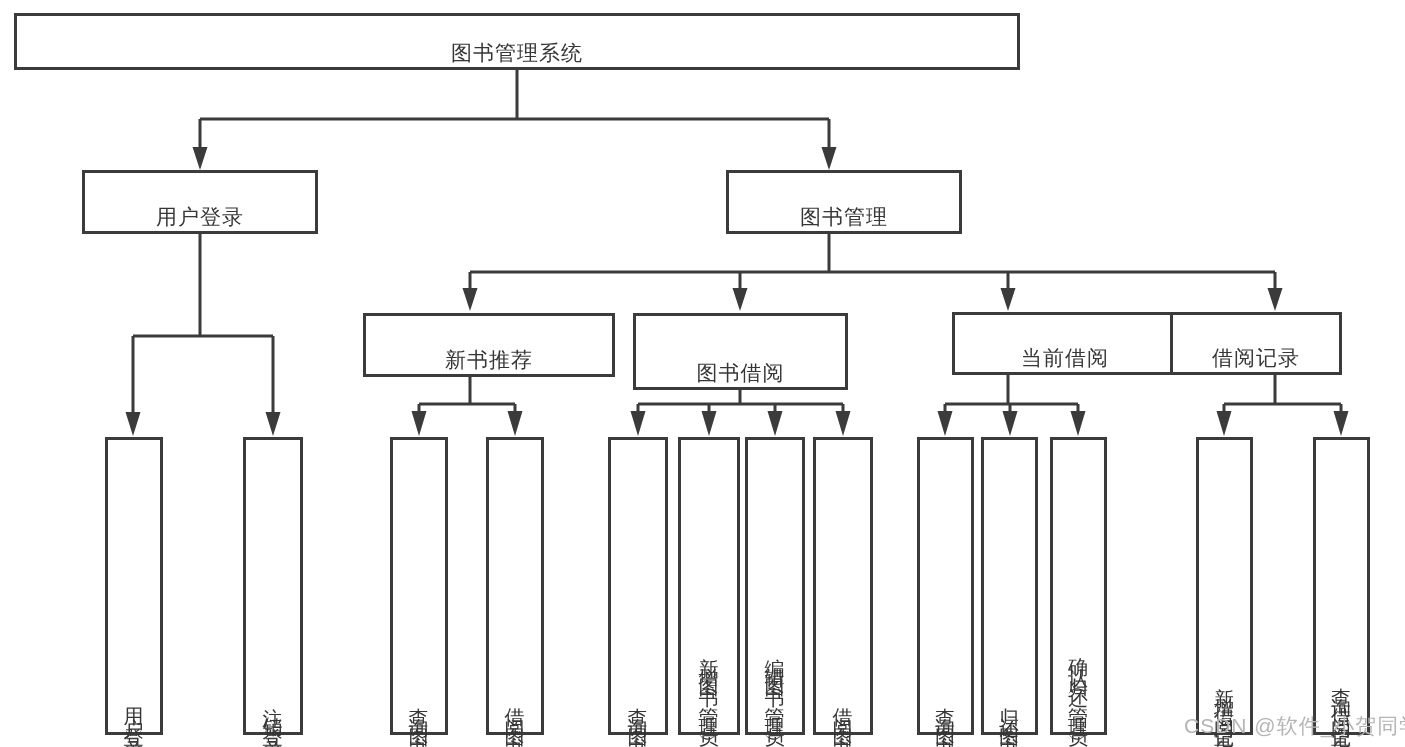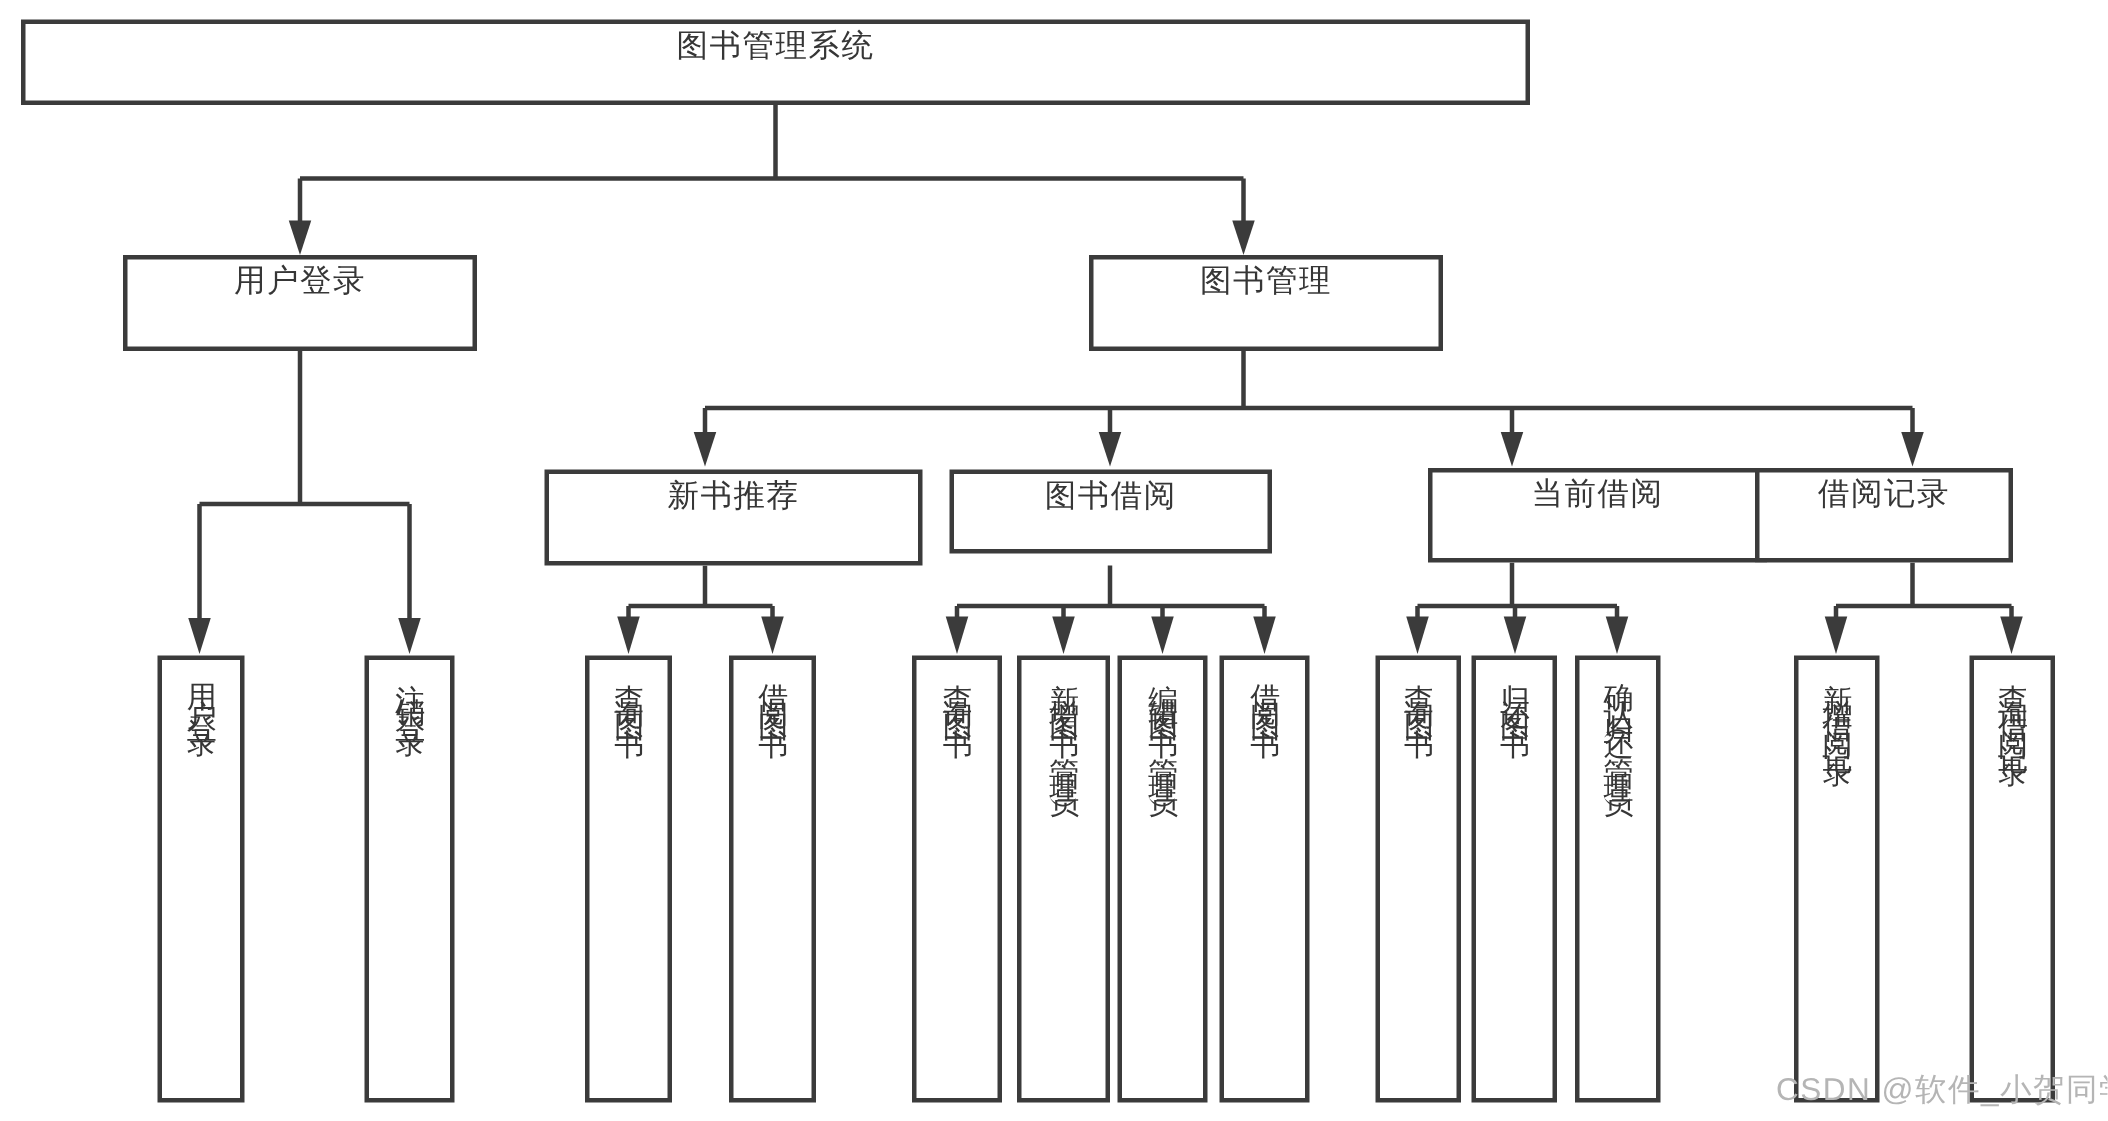--- a/index.html
+++ b/index.html
@@ -15,21 +15,21 @@
   }
   .connectors{
     position:absolute;left:0;top:0;width:1405px;height:747px;
     pointer-events:none;
   }
   .node{
     position:absolute;
     box-sizing:border-box;
     background:#ffffff;
     border:3px solid #3b3b3b;
-    display:flex;align-items:flex-start;justify-content:center;
+    display:flex;align-items:flex-end;justify-content:center;
     color:#363636;
   }
   .hbox{
     font-size:21px;
     letter-spacing:1px;
     white-space:nowrap;
   }
   .vbox{
     top:437px;height:298px;
   }
@@ -97,21 +97,21 @@
   <div class="node hbox" style="left:82px;top:170px;width:236px;height:64px">
     <span>用户登录</span>
   </div>
   <div class="node hbox" style="left:726px;top:170px;width:236px;height:64px">
     <span>图书管理</span>
   </div>
 
   <div class="node hbox" style="left:363px;top:313px;width:252px;height:64px">
     <span>新书推荐</span>
   </div>
-  <div class="node hbox" style="left:633px;top:313px;width:215px;height:56px">
+  <div class="node hbox" style="left:633px;top:313px;width:215px;height:77px">
     <span>图书借阅</span>
   </div>
   <div class="node hbox" style="left:952px;top:312px;width:226px;height:63px">
     <span>当前借阅</span>
   </div>
   <div class="node hbox" style="left:1170px;top:312px;width:172px;height:63px">
     <span>借阅记录</span>
   </div>
 
   <div class="node vbox" style="left:105px;width:58px">

